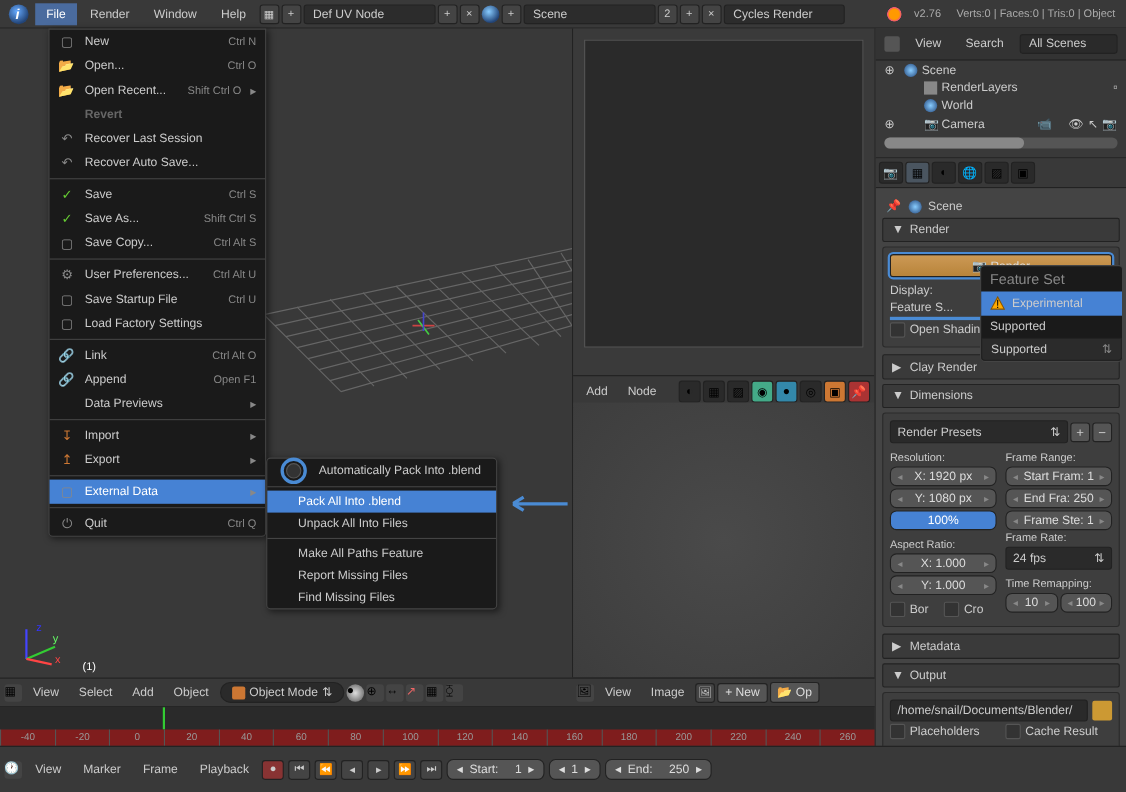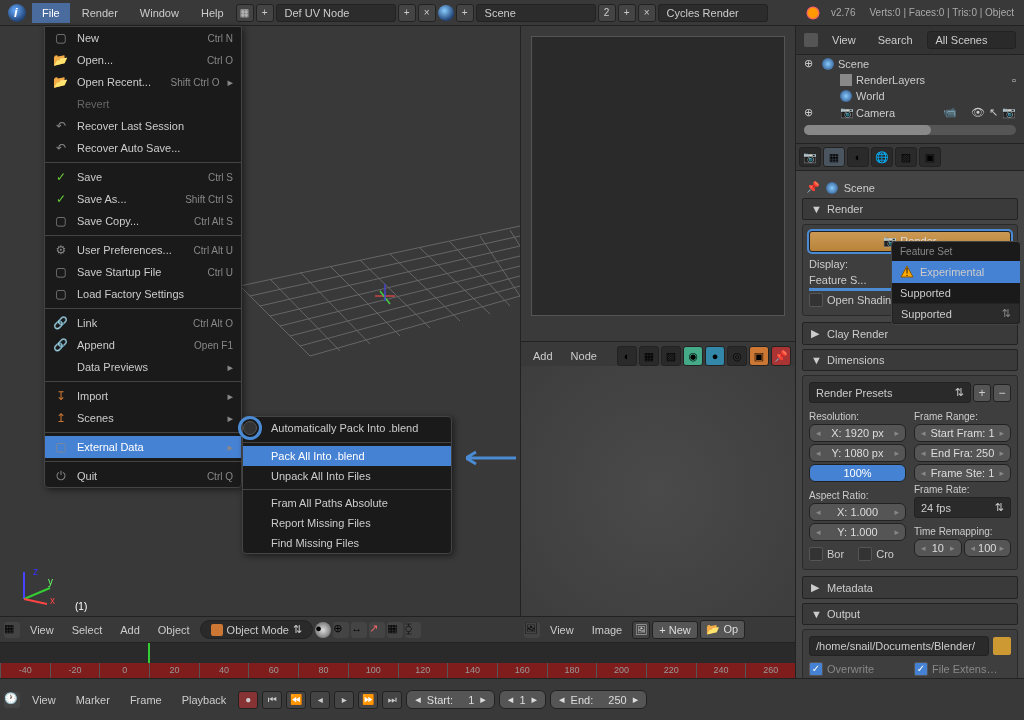--- a/index.html
+++ b/index.html
@@ -22,29 +22,29 @@
 .axis { position: absolute; left: 15px; bottom: 10px; width: 40px; height: 40px; }
 .axis-z { position: absolute; left: 18px; top: 0; color: #33f; font-size: 10px; }
 .axis-y { position: absolute; right: 2px; top: 10px; color: #6f6; font-size: 10px; }
 .axis-x { position: absolute; right: 0; bottom: 0; color: #f44; font-size: 10px; }
 .label-1 { position: absolute; left: 75px; bottom: 4px; color: #fff; font-size: 10px; }
 
 .dropdown { position: absolute; top: 26px; left: 44px; width: 198px; background: #1a1a1a; border: 1px solid #444; border-radius: 0 0 4px 4px; box-shadow: 2px 2px 6px rgba(0,0,0,0.5); z-index: 100; }
 .menu-item { display: flex; align-items: center; padding: 3px 8px; color: #ccc; gap: 8px; cursor: pointer; }
 .menu-item.highlighted { background: #4682d4; color: #fff; }
 .menu-item .micon { width: 16px; height: 16px; display: inline-flex; align-items: center; justify-content: center; font-size: 12px; color: #888; }
-.menu-item.disabled { color: #666; }
+.menu-item.disabled { color: #666; font-weight: bold; }
 .menu-label { flex: 1; }
 .menu-shortcut { color: #888; font-size: 10px; }
 .menu-arrow { color: #888; }
 .menu-sep { height: 1px; background: #444; margin: 3px 0; }
 
 .submenu { position: absolute; top: 416px; left: 242px; width: 210px; background: #1a1a1a; border: 1px solid #444; border-radius: 4px; box-shadow: 2px 2px 6px rgba(0,0,0,0.5); z-index: 101; }
 .submenu .menu-item { padding: 4px 12px 4px 28px; }
-.submenu .checkbox-item { padding-left: 0; }
+.submenu .checkbox-item { padding-left: 17px; text-align: center; }
 .checkbox { width: 14px; height: 14px; background: #333; border: 1px solid #555; border-radius: 2px; margin-right: 6px; }
 .checkbox.circled { outline: 3px solid #4a8bd4; outline-offset: 2px; border-radius: 50%; }
 .pack-arrow { position: absolute; top: 450px; left: 466px; width: 60px; height: 16px; z-index: 102; }
 .pack-arrow svg { width: 100%; height: 100%; }
 
 .node-panel { position: absolute; top: 26px; left: 520px; width: 275px; height: 590px; background: #333; border-left: 1px solid #222; }
 .node-header { position: absolute; top: 315px; left: 0; right: 0; background: #393939; padding: 4px; display: flex; gap: 2px; border-top: 1px solid #222; border-bottom: 1px solid #222; }
 .node-editor { position: absolute; top: 340px; left: 0; right: 0; bottom: 0; background: radial-gradient(circle at center, #4a4a4a 0%, #3d3d3d 100%); }
 .uv-editor { position: absolute; top: 0; left: 0; right: 0; height: 315px; background: #3a3a3a; }
 .uv-square { position: absolute; top: 10px; left: 10px; right: 10px; height: 280px; background: #2a2a2a; border: 1px solid #555; }
@@ -66,21 +66,21 @@
 
 .props-body { padding: 6px; color: #ccc; }
 .scene-label { display: flex; align-items: center; gap: 6px; padding: 4px; }
 
 .panel-header { background: #3a3a3a; border: 1px solid #222; padding: 4px 8px; display: flex; align-items: center; gap: 6px; border-radius: 2px; margin-bottom: 4px; cursor: pointer; }
 .collapse-tri { width: 10px; }
 
 .btn { background: #555; border: 1px solid #222; border-radius: 3px; padding: 3px 8px; color: #ddd; text-align: center; cursor: pointer; }
 
 .feature-popup { position: absolute; top: 215px; right: 3px; width: 130px; background: #1a1a1a; border: 1px solid #444; border-radius: 4px; z-index: 50; }
-.feature-header { padding: 4px 8px; color: #888; font-size: 10px; }
+.feature-header { padding: 4px 8px; color: #888; font-size: 13px; }
 .feature-item { padding: 4px 8px; color: #ccc; display: flex; align-items: center; gap: 6px; }
 .feature-item.highlighted { background: #4682d4; }
 .feature-item-plain { padding: 4px 8px; color: #ccc; }
 .feature-field { background: #2b2b2b; border: 1px solid #222; border-radius: 0 0 4px 4px; padding: 3px 8px; color: #ccc; display: flex; justify-content: space-between; align-items: center; }
 .feature-field .dots { color: #888; }
 
 .form-row { display: flex; align-items: center; gap: 6px; padding: 2px 0; }
 .form-label { width: 58px; text-align: left; color: #ccc; }
 .num-field { background: #555; border: 1px solid #222; border-radius: 6px; padding: 2px 6px; color: #ddd; flex: 1; display: flex; justify-content: space-between; align-items: center; }
 .num-arrows { color: #888; font-size: 9px; }
@@ -264,21 +264,21 @@
       <span class="menu-arrow">▸</span>
     </div>
   <div class="menu-sep"></div>
   <div class="menu-item">
       <span class="micon" style="color:#c73">↧</span>
       <span class="menu-label">Import</span>
       <span class="menu-arrow">▸</span>
     </div>
   <div class="menu-item">
       <span class="micon" style="color:#c73">↥</span>
-      <span class="menu-label">Scenes</span>
+      <span class="menu-label">Export</span>
       <span class="menu-arrow">▸</span>
     </div>
   <div class="menu-sep"></div>
   <div class="menu-item highlighted">
       <span class="micon">▢</span>
       <span class="menu-label">External Data</span>
       <span class="menu-arrow">▸</span>
     </div>
   <div class="menu-sep"></div>
   <div class="menu-item">
@@ -295,21 +295,21 @@
     </div>
   <div class="menu-sep"></div>
   <div class="menu-item highlighted">
       <span class="menu-label">Pack All Into .blend</span>
     </div>
   <div class="menu-item">
       <span class="menu-label">Unpack All Into Files</span>
     </div>
   <div class="menu-sep"></div>
   <div class="menu-item">
-      <span class="menu-label">Fram All Paths Absolute</span>
+      <span class="menu-label">Make All Paths Feature</span>
     </div>
   <div class="menu-item">
       <span class="menu-label">Report Missing Files</span>
     </div>
   <div class="menu-item">
       <span class="menu-label">Find Missing Files</span>
     </div>
 </div>
 <div class="pack-arrow"><svg viewBox="0 0 60 16">
       <path d="M0 8 L50 8 M0 8 L10 2 M0 8 L10 14" stroke="#4a8bd4" stroke-width="3" fill="none"></path>
@@ -493,30 +493,20 @@
         <span>Metadata</span>
       </div>
     <div class="panel-header">
         <span class="collapse-tri">▼</span>
         <span>Output</span>
       </div>
     <div class="section-box">
       <div style="display:flex;gap:4px;align-items:center">
         <span class="path-field">/home/snail/Documents/Blender/</span>
         <span class="folder-icon"></span>
-      </div>
-      <div class="two-col" style="margin-top:4px">
-        <div class="col checkbox-row">
-            <span class="cb checked"></span>
-            <span style="color:#888">Overwrite</span>
-          </div>
-        <div class="col checkbox-row">
-            <span class="cb checked"></span>
-            <span style="color:#888">File Extens…</span>
-          </div>
       </div>
       <div class="two-col">
         <div class="col checkbox-row">
             <span class="cb"></span>
             <span>Placeholders</span>
           </div>
         <div class="col checkbox-row">
             <span class="cb"></span>
             <span>Cache Result</span>
           </div>

